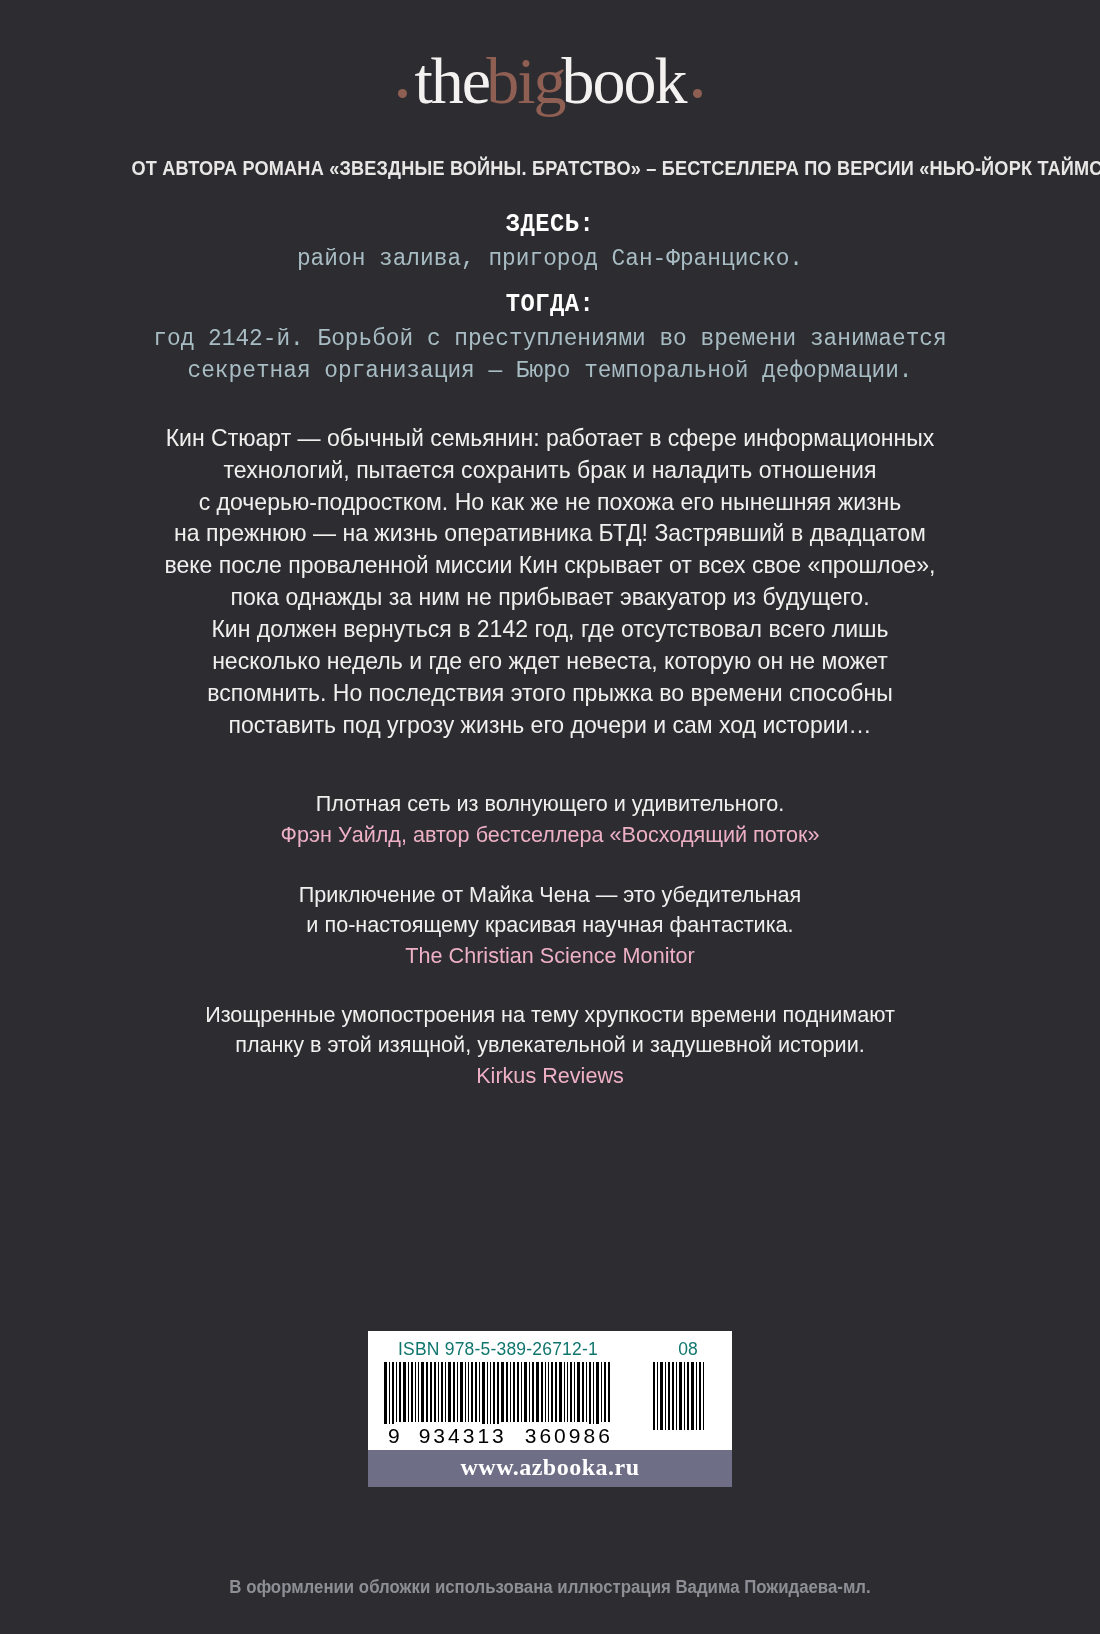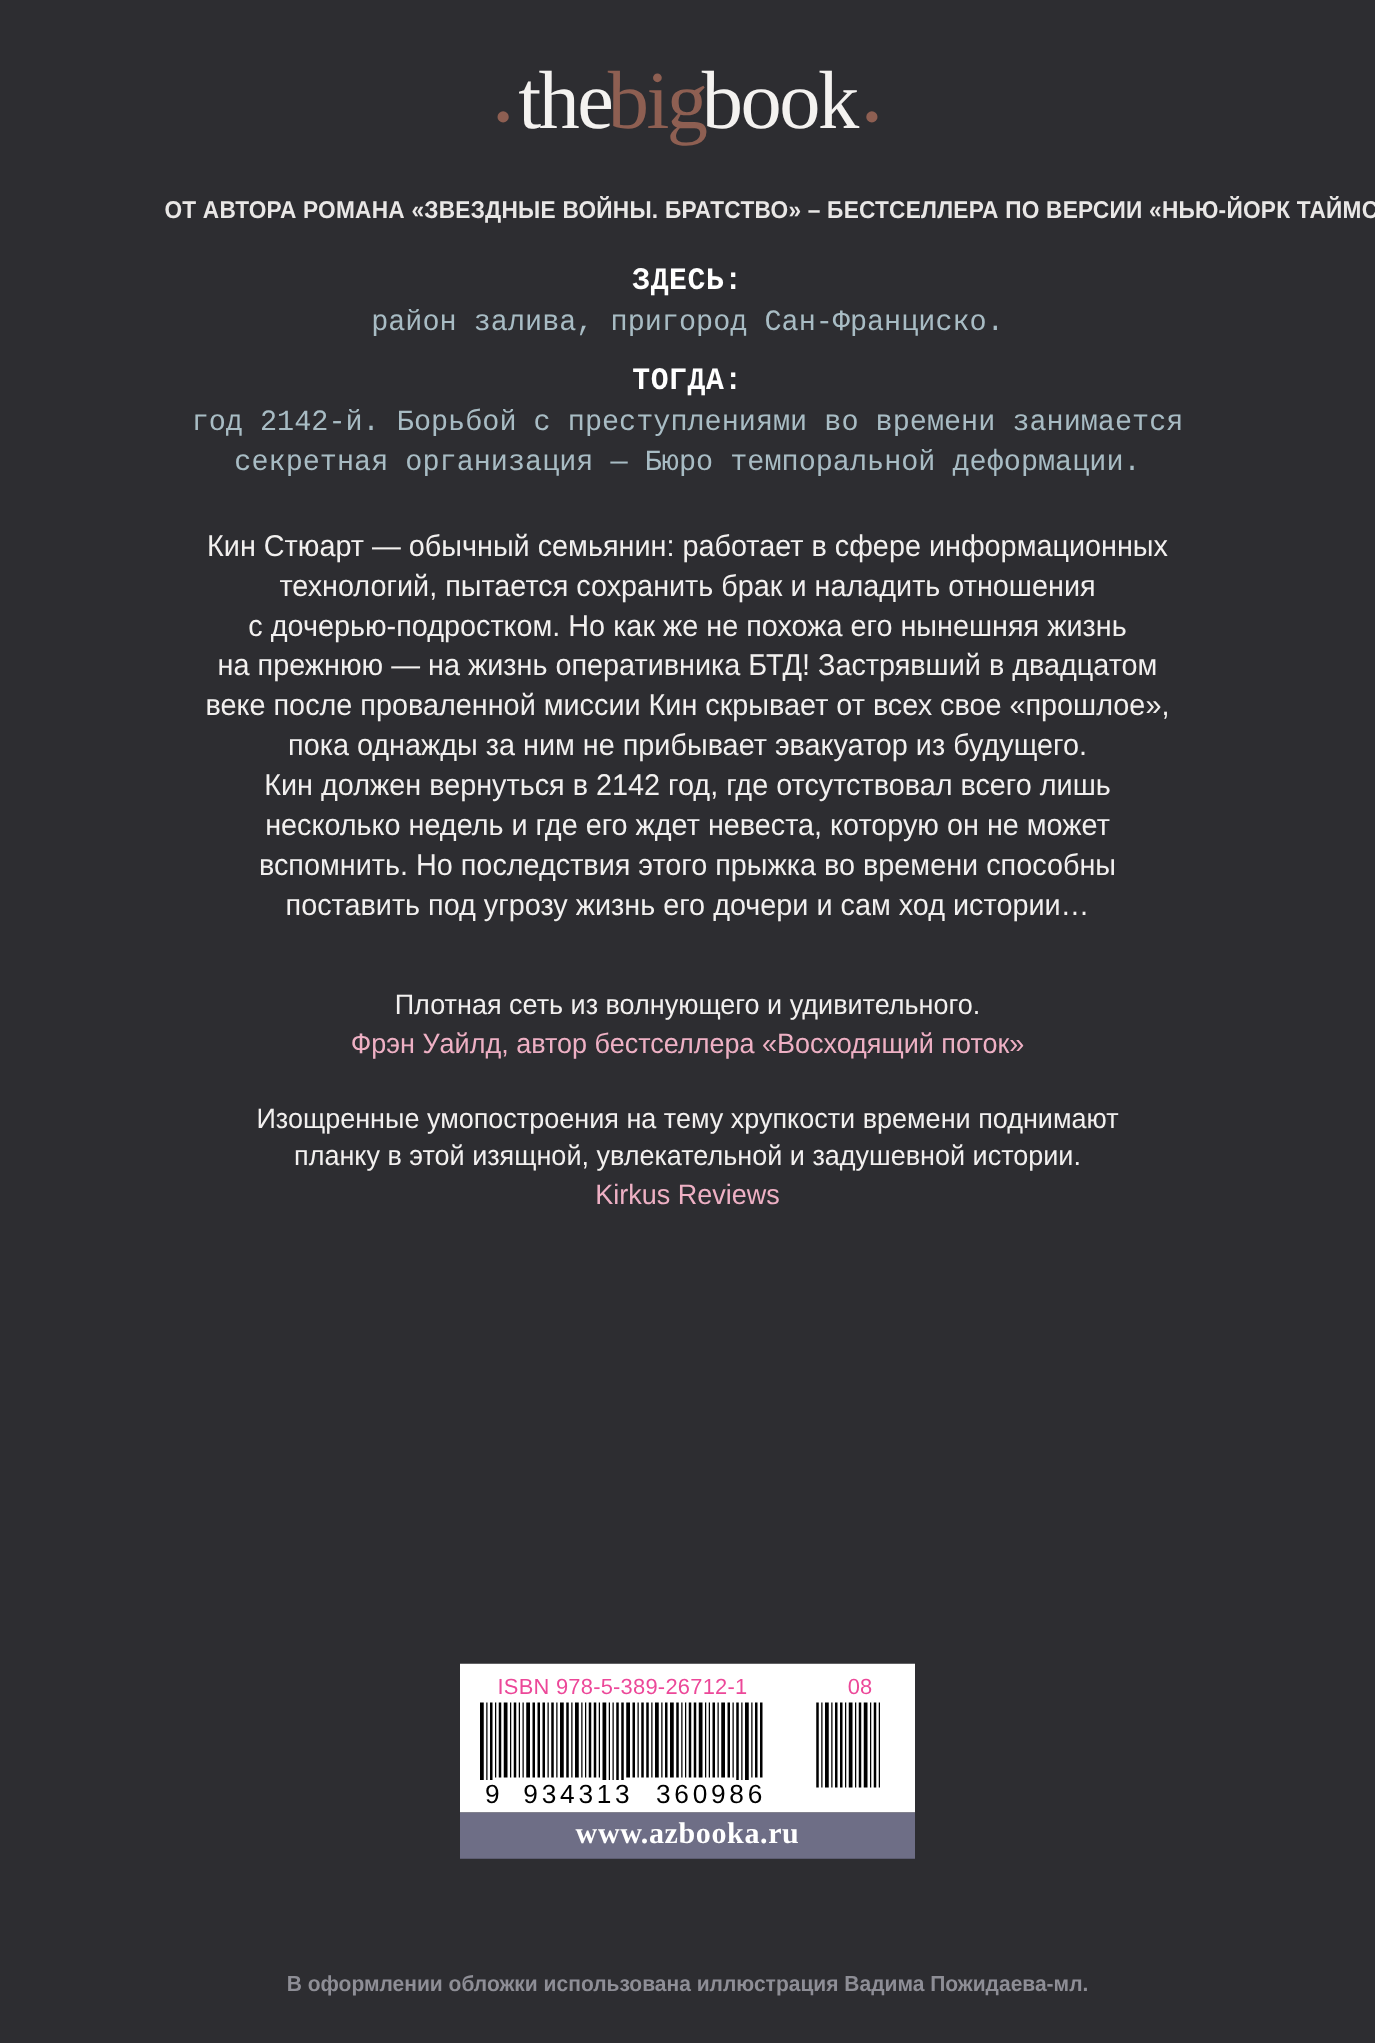--- a/index.html
+++ b/index.html
@@ -136,21 +136,21 @@
     padding: 6px 10px 2px 10px;
     box-sizing: border-box;
     width: 364px;
   }
   .barcode-top {
     display: flex;
     align-items: baseline;
     justify-content: space-between;
     font-family: "Liberation Sans", sans-serif;
     font-size: 17.5px;
-    color: #ec4899;
+    color: #0f766e;
     padding: 2px 6px 2px 20px;
     letter-spacing: 0.2px;
   }
   .barcode-isbn { white-space: nowrap; }
   .barcode-addon-num { margin-right: 18px; }
   .bars-row {
     display: flex;
     align-items: flex-start;
     padding: 0 6px 0 6px;
   }
@@ -258,20 +258,25 @@
     <div>поставить под угрозу жизнь его дочери и сам ход истории…</div>
   </div>
 
   <div class="reviews">
 
     <div class="review">
       <div class="review-text">Плотная сеть из волнующего и удивительного.</div>
       <div class="review-source">Фрэн Уайлд, автор бестселлера «Восходящий поток»</div>
     </div>
 
+    <div class="review">
+      <div class="review-text">Приключение от Майка Чена — это убедительная</div>
+      <div class="review-text">и по-настоящему красивая научная фантастика.</div>
+      <div class="review-source">The Christian Science Monitor</div>
+    </div>
 
     <div class="review">
       <div class="review-text">Изощренные умопостроения на тему хрупкости времени поднимают</div>
       <div class="review-text">планку в этой изящной, увлекательной и задушевной истории.</div>
       <div class="review-source">Kirkus Reviews</div>
     </div>
 
   </div>
 
   <div class="barcode-wrap">

